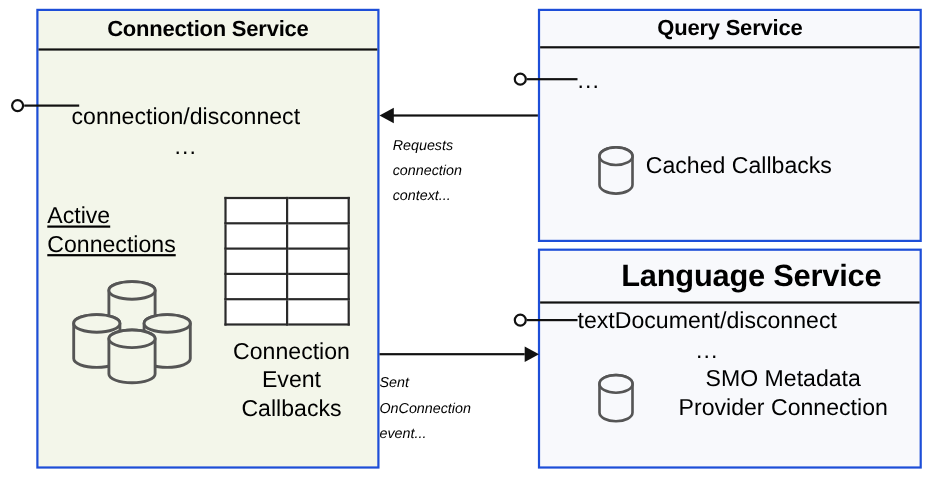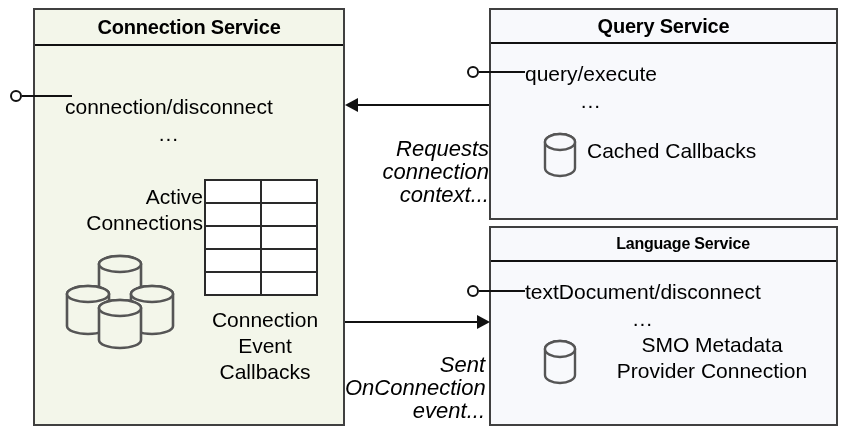--- a/index.html
+++ b/index.html
@@ -18,42 +18,42 @@
   #canvas {
     position: absolute;
     left: 0; top: 0;
     width: 846px;
     height: 436px;
   }
 
   
   .box {
     position: absolute;
-    border: 2px solid #404040;
+    border: 2px solid #1d4ed8;
     box-sizing: border-box;
   }
   .box-conn   { left: 33px;  top: 8px;   width: 312px; height: 418px; background: #f3f6ea; }
   .box-query  { left: 489px; top: 8px;   width: 349px; height: 212px; background: #f8f9fc; }
   .box-lang   { left: 489px; top: 226px; width: 349px; height: 200px; background: #f8f9fc; }
 
   .box-header {
     position: absolute;
     left: 0; top: 0;
     width: 100%;
     border-bottom: 2px solid #111111;
     box-sizing: border-box;
     display: flex;
     align-items: center;
     justify-content: center;
     font-weight: bold;
     letter-spacing: -0.2px;
   }
   .box-conn  .box-header { height: 36px; font-size: 20px; }
   .box-query .box-header { height: 34px; font-size: 20px; }
-  .box-lang  .box-header { height: 34px; font-size: 16px; padding-left: 39px; }
+  .box-lang  .box-header { height: 48px; font-size: 28px; padding-left: 39px; }
 
   
   .ops {
     position: absolute;
     font-size: 21px;
     line-height: 27px;
     white-space: nowrap;
   }
   .ops .dots {
     display: block;
@@ -104,22 +104,23 @@
     position: absolute;
     font-size: 21px;
     line-height: 26px;
     text-align: center;
     white-space: pre-line;
   }
   .artifact-label-left {
     position: absolute;
     font-size: 21px;
     line-height: 26px;
-    text-align: right;
+    text-align: left;
     white-space: pre-line;
+    text-decoration: underline;
   }
 
   
   .arrow-line {
     position: absolute;
     height: 2px;
     background: #111111;
   }
   .arrow-head {
     position: absolute;
@@ -131,25 +132,24 @@
     border-right: 13px solid #111111;
   }
   .arrow-head.right {
     border-top: 7px solid transparent;
     border-bottom: 7px solid transparent;
     border-left: 13px solid #111111;
   }
   .arrow-label {
     position: absolute;
     font-style: italic;
-    font-size: 22px;
+    font-size: 13px;
     line-height: 23px;
-    text-align: right;
+    text-align: left;
     white-space: pre-line;
-    margin-top: 17px;
   }
 </style>
 </head>
 <body>
 
 <div id="canvas">
 
   <div class="box box-conn">
     <div class="box-header">Connection Service</div>
 
@@ -213,21 +213,20 @@
 
   <div class="lollipop" style="left:10px; top:86px; width:62px;">
     <span class="ball"></span>
     <span class="stem"></span>
   </div>
 
   <div class="box box-query">
     <div class="box-header">Query Service</div>
 
     <div class="ops" style="left:34px; top:50px;">
-      <span>query/execute</span>
       <span class="dots">...</span>
     </div>
 
     <div class="cyl" style="left:50px; top:121px;">
       <svg width="38" height="48" viewBox="0 0 38 48" xmlns="http://www.w3.org/2000/svg">
         <g fill="#f8f9fc" stroke="#555555" stroke-width="2.4">
           <path d="M4 11 a15 8 0 0 1 30 0 v26 a15 8 0 0 1 -30 0 z"></path>
           <ellipse cx="19" cy="11" rx="15" ry="8"></ellipse>
         </g>
       </svg>

